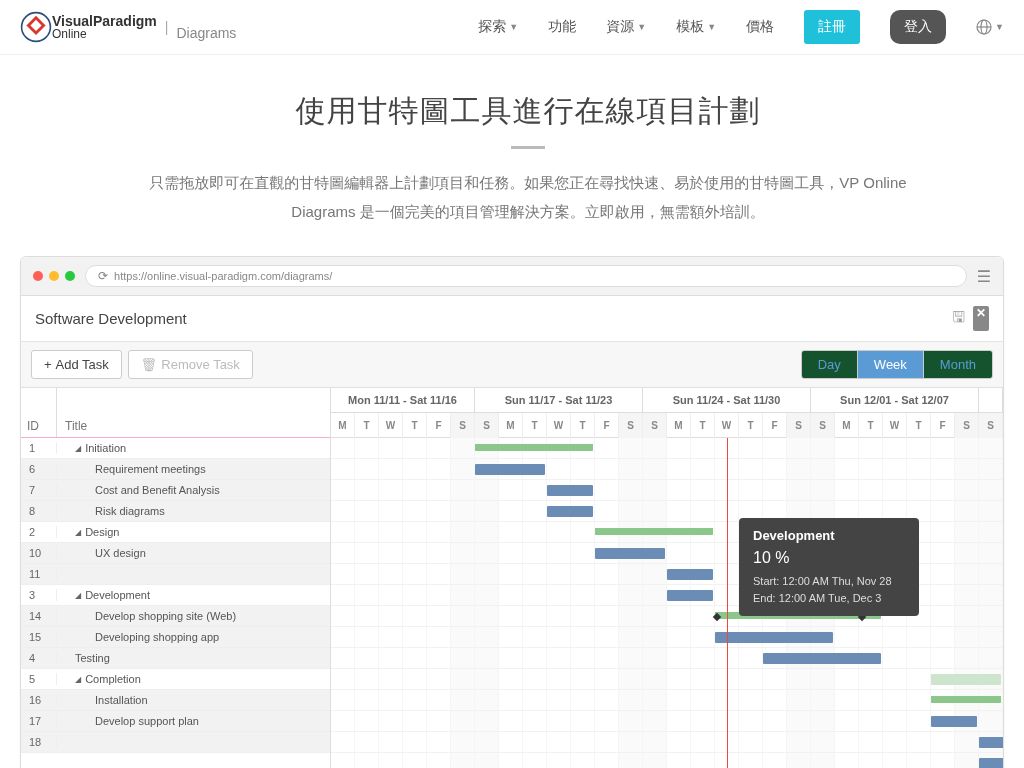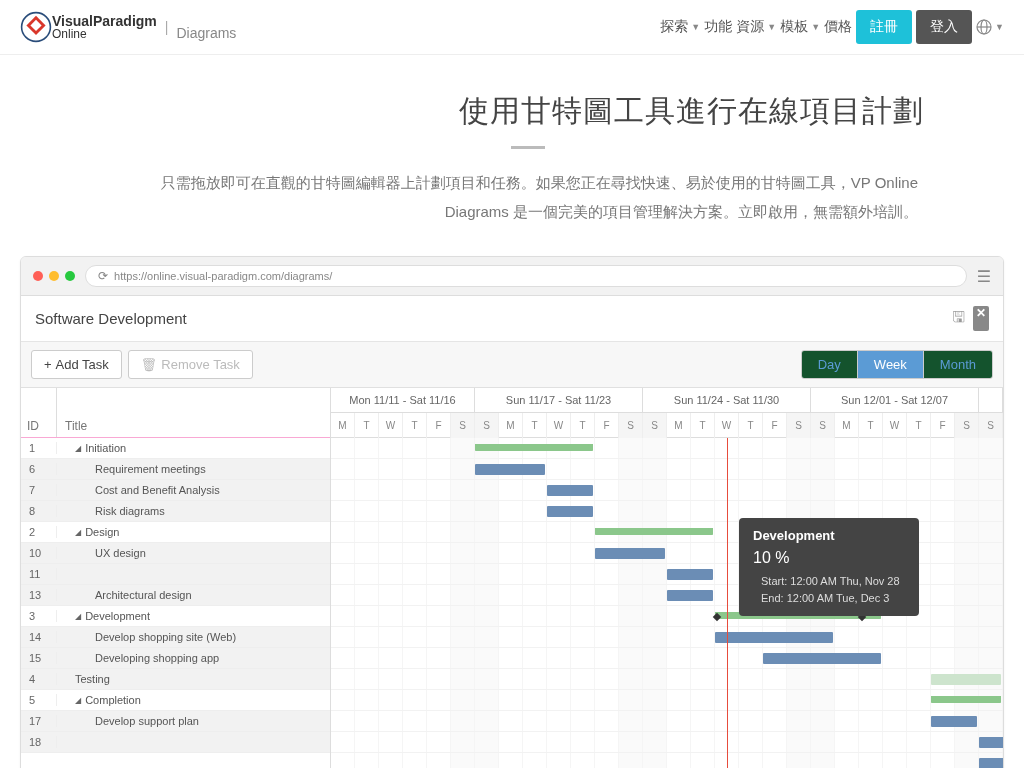--- a/index.html
+++ b/index.html
@@ -8,29 +8,29 @@
 
 .topnav { display: flex; align-items: center; padding: 10px 20px; border-bottom: 1px solid #eee; }
 .logo-wrap { display: flex; align-items: center; }
 .logo-icon { width: 32px; height: 32px; }
 .logo-text { display: flex; flex-direction: column; line-height: 1; }
 .logo-text .l1 { font-weight: 700; font-size: 14px; color: #333; }
 .logo-text .l2 { font-size: 12px; color: #333; }
 .logo-sep { color: #aaa; margin: 0 8px; font-size: 14px; }
 .logo-sub { color: #888; font-size: 14px; margin-top: 12px; }
 .nav-spacer { flex: 1; }
-.nav-links { display: flex; align-items: center; gap: 4px; }
+.nav-links { display: flex; align-items: center; gap: 30px; }
 .nav-link { color: #555; font-size: 14px; display: flex; align-items: center; gap: 3px; cursor: pointer; }
 .nav-link .caret { font-size: 9px; color: #888; }
 .btn-register { background: #1ec1d9; color: #fff; padding: 8px 14px; border-radius: 3px; font-size: 14px; cursor: pointer; }
-.btn-login { background: #555; color: #fff; padding: 8px 14px; border-radius: 3px; font-size: 14px; cursor: pointer; }
+.btn-login { background: #555; color: #fff; padding: 8px 14px; border-radius: 10px; font-size: 14px; cursor: pointer; }
 .globe { color: #888; font-size: 16px; display: flex; align-items: center; gap: 3px; cursor: pointer; }
 
 
-.hero { text-align: right; padding: 36px 100px 30px; margin-left: 32px; }
+.hero { text-align: center; padding: 36px 100px 30px; margin-left: 32px; }
 .hero h1 { font-size: 30px; font-weight: 500; color: #444; letter-spacing: 1px; }
 .hero .underline { width: 34px; height: 3px; background: #bbb; margin: 14px auto 20px; }
 .hero p { font-size: 15px; color: #777; line-height: 1.9; max-width: 780px; margin: 0 auto; }
 
 
 .mockup { margin: 0 20px; border: 1px solid #ddd; border-radius: 6px; overflow: hidden; box-shadow: 0 1px 3px rgba(0,0,0,0.05); }
 .browser-bar { background: #f2f2f2; display: flex; align-items: center; padding: 8px 12px; gap: 10px; border-bottom: 1px solid #ddd; }
 .dots { display: flex; gap: 6px; }
 .dot { width: 10px; height: 10px; border-radius: 50%; }
 .dot.r { background: #ff5f56; } .dot.y { background: #ffbd2e; } .dot.g { background: #27c93f; }
@@ -62,21 +62,21 @@
 .gantt-left .col-title { flex: 1; display: flex; align-items: flex-end; padding: 4px 8px; color: #777; }
 .task-row { display: flex; height: 21px; border-bottom: 1px solid #eee; align-items: center; }
 .task-row.alt { background: #f2f2f2; }
 .task-row .tid { width: 36px; border-right: 1px solid #eee; padding-left: 8px; color: #666; font-size: 11px; }
 .task-row .ttitle { flex: 1; padding-left: 8px; color: #555; font-size: 11px; display: flex; align-items: center; gap: 4px; }
 .task-row .ttitle.indent1 { padding-left: 18px; }
 .task-row .ttitle.indent2 { padding-left: 38px; text-align: right; }
 .collapse-icon { font-size: 8px; color: #666; }
 
 .gantt-right { flex: 1; overflow: hidden; position: relative; }
-.timeline-header { height: 50px; border-bottom: 1px solid #ddd; }
+.timeline-header { height: 50px; border-bottom: 1px solid #ddd; font-weight: bold; }
 .week-row { display: flex; height: 25px; }
 .week-cell { border-right: 1px solid #ddd; border-bottom: 1px solid #ddd; text-align: center; font-size: 11px; color: #666; line-height: 25px; }
 .day-row { display: flex; height: 25px; }
 .day-cell { width: 24px; border-right: 1px solid #eee; text-align: center; font-size: 10px; color: #888; line-height: 25px; flex-shrink: 0; }
 .day-cell.wknd { background: #f5f5f5; }
 
 .chart-body { position: relative; }
 .chart-row { height: 21px; border-bottom: 1px solid #f2f2f2; position: relative; display: flex; }
 .chart-row .grid { width: 24px; border-right: 1px solid #f5f5f5; flex-shrink: 0; }
 .chart-row .grid.wknd { background: #fafafa; }
@@ -86,21 +86,21 @@
 .bar.summary::before { left: 0; border-right: 5px solid transparent; }
 .bar.summary::after { right: 0; border-left: 5px solid transparent; }
 .bar.task { background: #6b8db5; }
 .today-line { position: absolute; top: 0; bottom: 0; width: 1px; background: #e74c3c; z-index: 5; }
 .progress-dot { position: absolute; width: 6px; height: 6px; background: #333; transform: rotate(45deg); top: 8px; }
 
 
 .tooltip { position: absolute; background: #444; color: #fff; padding: 10px 14px; border-radius: 4px; font-size: 12px; z-index: 20; width: 180px; }
 .tooltip .tt-title { font-weight: 600; font-size: 13px; margin-bottom: 6px; }
 .tooltip .tt-pct { font-size: 16px; font-weight: 500; margin-bottom: 6px; }
-.tooltip .tt-line { font-size: 11px; line-height: 1.5; color: #ddd; margin-left: 8px; }
+.tooltip .tt-line { font-size: 11px; line-height: 1.5; color: #ddd; }
 </style>
 </head>
 <body>
 
 <div class="topnav">
   <div class="logo-wrap">
     <svg class="logo-icon" viewBox="0 0 40 40">
       <circle cx="20" cy="20" r="18" fill="none" stroke="#2a4d7a" stroke-width="2"></circle>
       <path d="M20 6 L32 18 L20 30 L8 18 Z" fill="#d9372b"></path>
       <path d="M20 11 L27 18 L20 25 L13 18 Z" fill="#fff"></path>
@@ -233,26 +233,20 @@
           </div>
           <div class="task-row alt">
             <div class="tid">10</div>
             <div class="ttitle indent2">
               <span>UX design</span>
             </div>
           </div>
           <div class="task-row alt">
             <div class="tid">11</div>
           </div>
-          <div class="task-row alt">
-            <div class="tid">13</div>
-            <div class="ttitle indent2">
-              <span>Architectural design</span>
-            </div>
-          </div>
           <div class="task-row">
             <div class="tid">3</div>
             <div class="ttitle indent1">
               <span class="collapse-icon">◢</span>
               <span>Development</span>
             </div>
           </div>
           <div class="task-row alt">
             <div class="tid">14</div>
             <div class="ttitle indent2">
@@ -269,20 +263,26 @@
             <div class="tid">4</div>
             <div class="ttitle indent1">
               <span>Testing</span>
             </div>
           </div>
           <div class="task-row">
             <div class="tid">5</div>
             <div class="ttitle indent1">
               <span class="collapse-icon">◢</span>
               <span>Completion</span>
+            </div>
+          </div>
+          <div class="task-row alt">
+            <div class="tid">16</div>
+            <div class="ttitle indent2">
+              <span>Installation</span>
             </div>
           </div>
           <div class="task-row alt">
             <div class="tid">17</div>
             <div class="ttitle indent2">
               <span>Develop support plan</span>
             </div>
           </div>
           <div class="task-row alt">
             <div class="tid">18</div>

